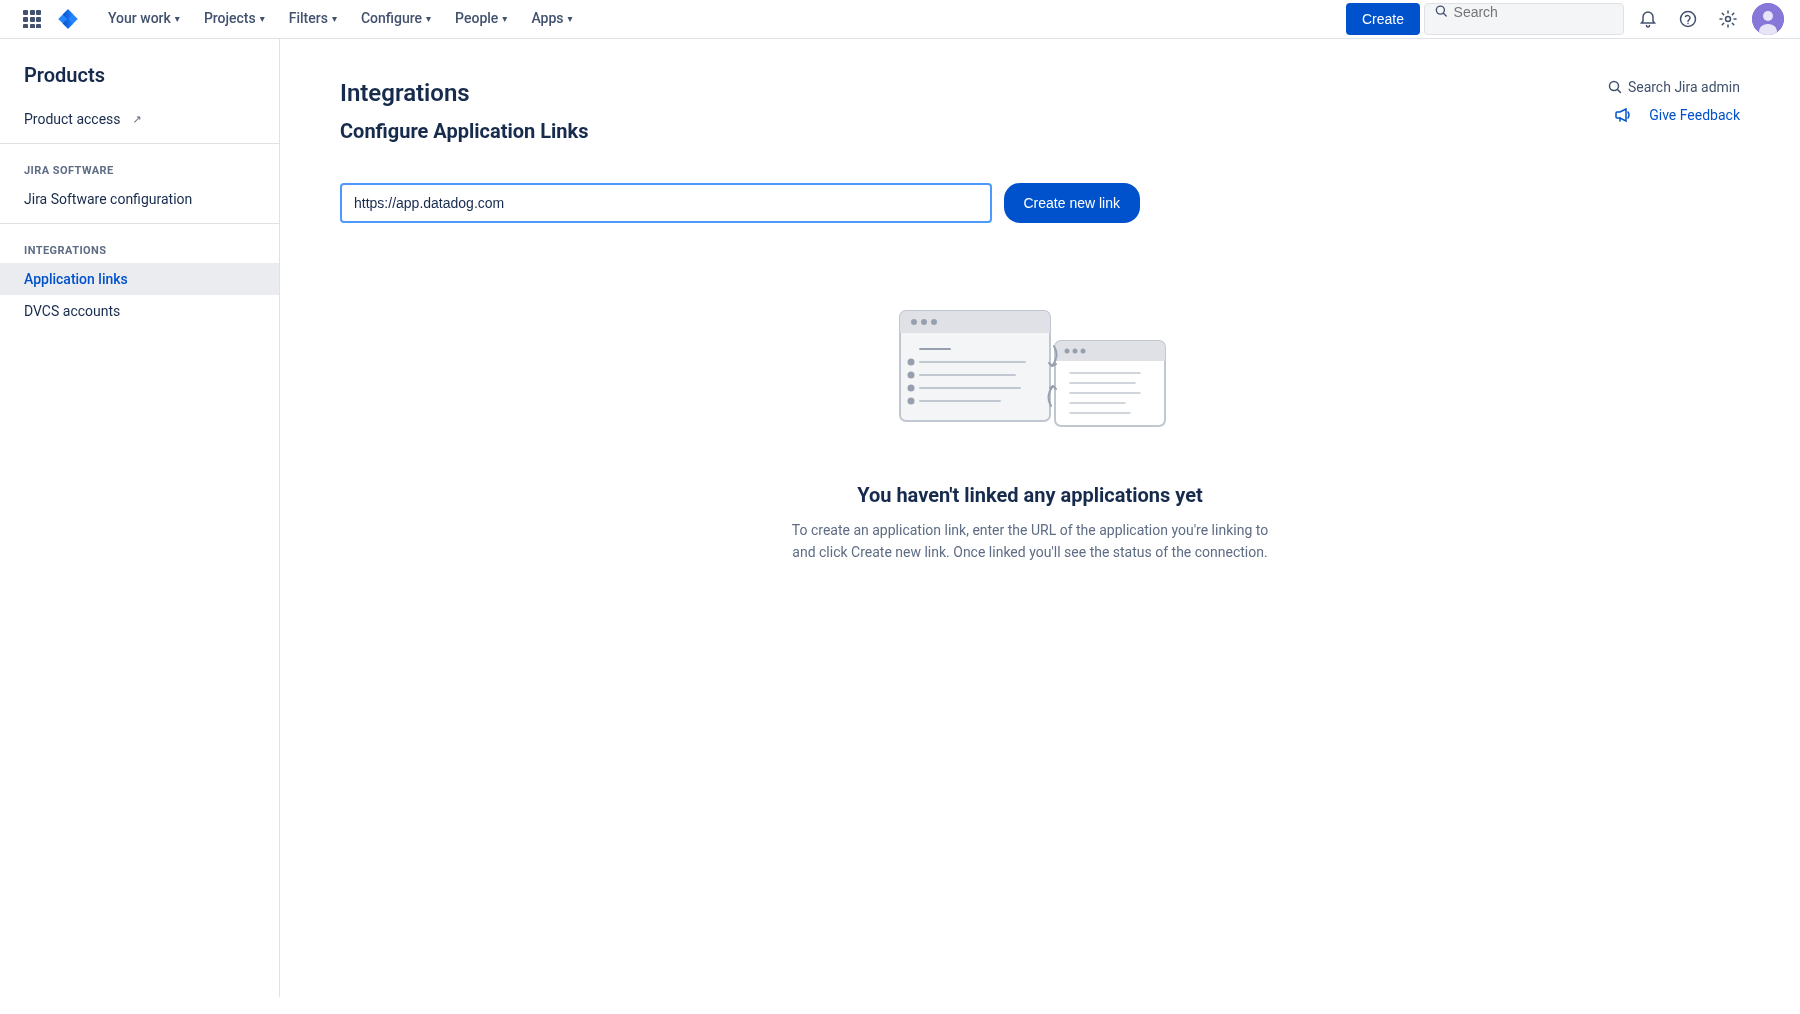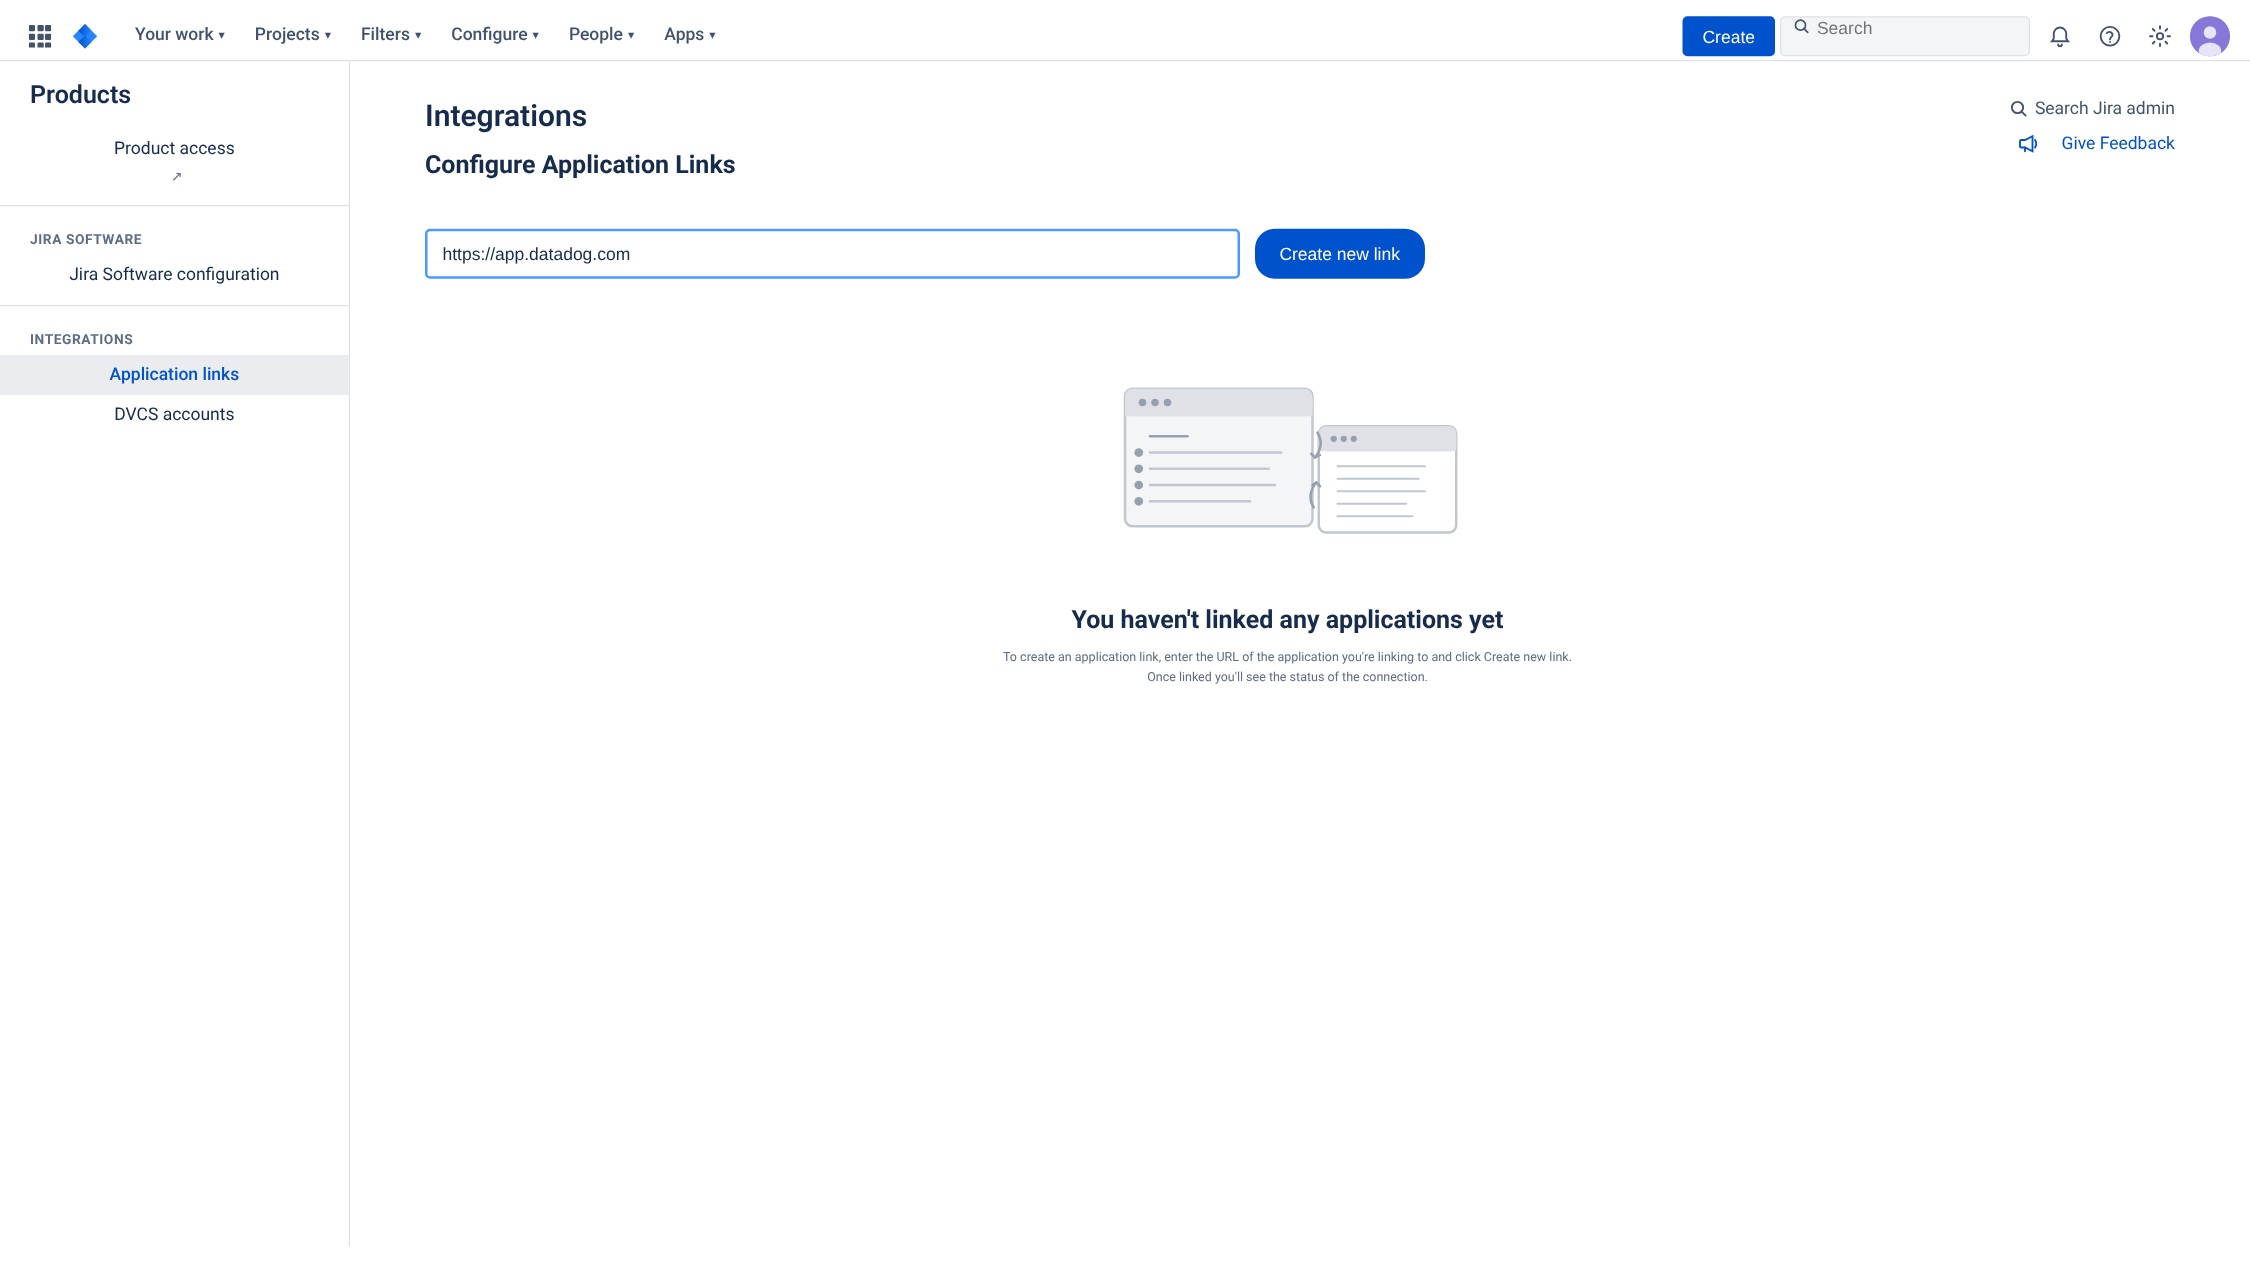--- a/index.html
+++ b/index.html
@@ -8,21 +8,21 @@
     
     .topnav {
       display: flex;
       align-items: center;
       height: 39px;
       background: #fff;
       border-bottom: 1px solid #dfe1e6;
       padding: 0 16px;
       gap: 4px;
       position: sticky;
-      top: 10px;
+      top: 0;
       z-index: 100;
     }
     .topnav-grid-icon {
       width: 32px; height: 32px;
       display: flex; align-items: center; justify-content: center;
       cursor: pointer; border-radius: 4px;
       color: #42526e;
     }
     .topnav-logo {
       width: 32px; height: 32px;
@@ -117,21 +117,20 @@
       text-transform: uppercase;
       letter-spacing: 0.04em;
     }
     .sidebar-item {
       display: flex; align-items: center;
       padding: 8px 24px;
       font-size: 14px;
       color: #172b4d;
       cursor: pointer;
       gap: 8px;
-      flex-direction: column;
     }
     .sidebar-item.active {
       background: #ebecf0;
       color: #0052cc;
       font-weight: 500;
     }
     .sidebar-products-title {
       font-size: 20px;
       font-weight: 600;
       color: #172b4d;
@@ -233,21 +232,21 @@
       margin-bottom: 28px;
     }
     .empty-state-title {
       font-size: 20px;
       font-weight: 700;
       color: #172b4d;
       margin-bottom: 12px;
       text-align: center;
     }
     .empty-state-desc {
-      font-size: 10px;
+      font-size: 14px;
       color: #5e6c84;
       text-align: center;
       max-width: 480px;
       line-height: 1.6;
     }
   </style>
 </head>
 <body>
 
 <nav class="topnav">

